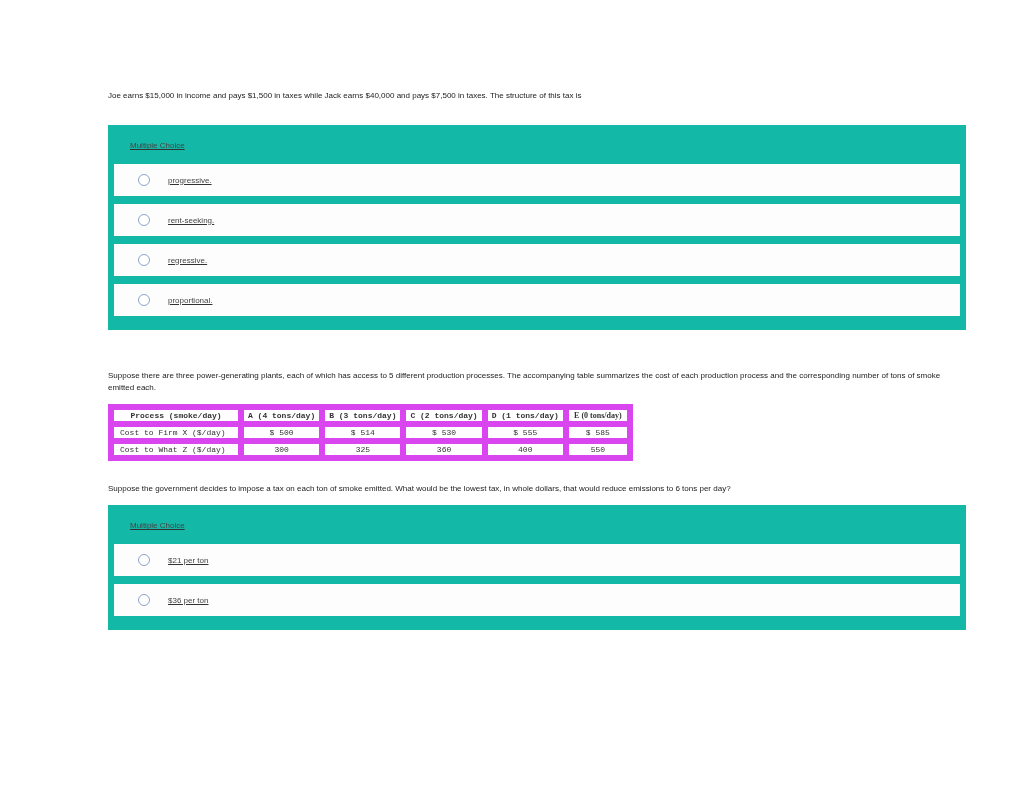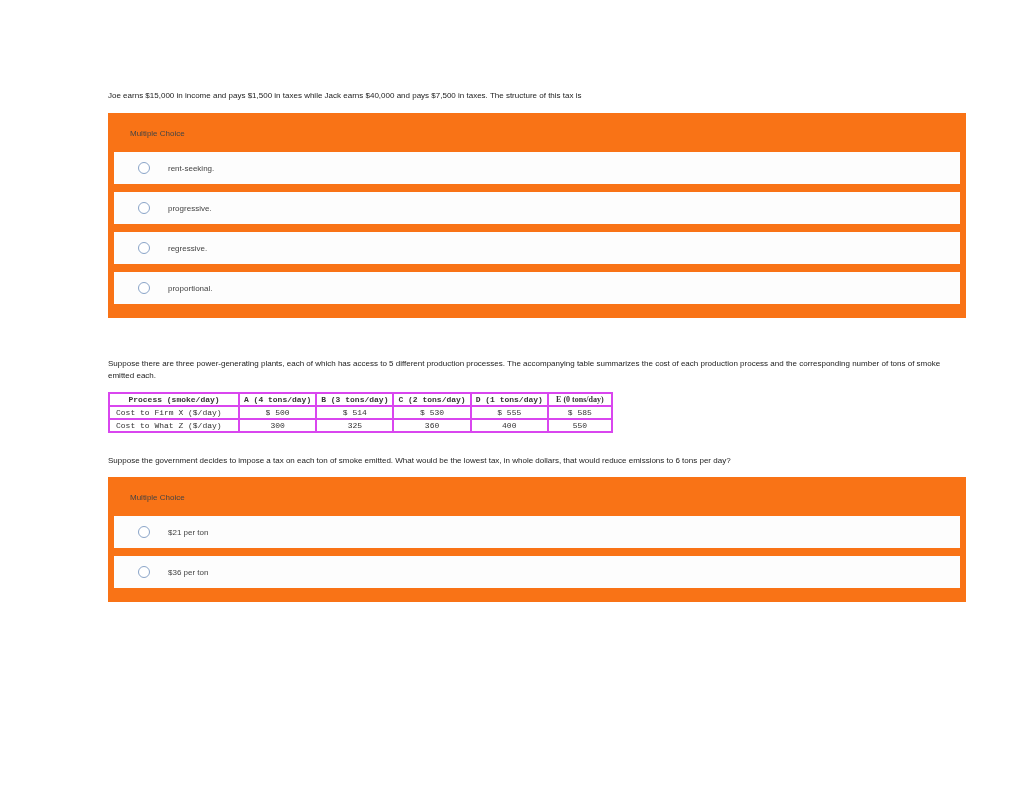--- a/index.html
+++ b/index.html
@@ -7,27 +7,28 @@
     background: #ffffff;
     font-family: Arial, Helvetica, sans-serif;
     font-size: 8px;
     color: #333;
     width: 1024px;
     padding: 90px 58px 40px 108px;
   }
   .question-text {
     font-size: 8px;
     color: #222;
-    margin-bottom: 12px;
+    margin-bottom: 24px;
     line-height: 1.4;
   }
   .mc-block {
-    background: #f97316;
+    background: #14b8a6;
     padding: 12px 0 14px 0;
     margin-bottom: 40px;
+    text-decoration: underline;
   }
   .mc-header {
     font-size: 8px;
     color: #444;
     padding: 4px 0 14px 22px;
   }
   .option-row {
     background: #fdfdfd;
     margin: 0 6px 8px 6px;
     padding: 10px 0 10px 24px;
@@ -54,42 +55,42 @@
     margin-bottom: 10px;
     line-height: 1.5;
   }
   table.data {
     border-collapse: collapse;
     font-family: "Courier New", monospace;
     font-size: 8px;
     margin-bottom: 22px;
   }
   table.data th, table.data td {
-    border: 2px solid #d946ef;
+    border: 6px solid #d946ef;
     padding: 1px 4px;
     white-space: nowrap;
   }
   table.data th { font-weight: bold; text-align: center; }
   table.data td.rowlabel { text-align: left; padding-left: 6px; width:130px;}
   table.data td.val { text-align: center; width:64px;}
 </style>
 </head>
 <body>
 
 <div class="question-text">Joe earns $15,000 in income and pays $1,500 in taxes while Jack earns $40,000 and pays $7,500 in taxes. The structure of this tax is</div>
 
 <div class="mc-block">
   <div class="mc-header">Multiple Choice</div>
   <div class="option-row">
     <span class="radio"></span>
-    <span class="option-label">rent-seeking.</span>
+    <span class="option-label">progressive.</span>
   </div>
   <div class="option-row">
     <span class="radio"></span>
-    <span class="option-label">progressive.</span>
+    <span class="option-label">rent-seeking.</span>
   </div>
   <div class="option-row">
     <span class="radio"></span>
     <span class="option-label">regressive.</span>
   </div>
   <div class="option-row">
     <span class="radio"></span>
     <span class="option-label">proportional.</span>
   </div>
 </div>

